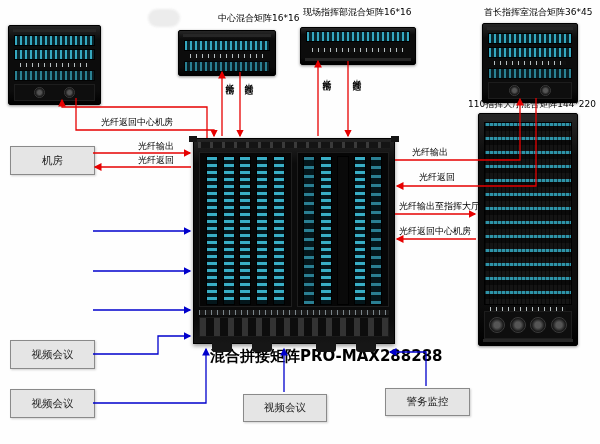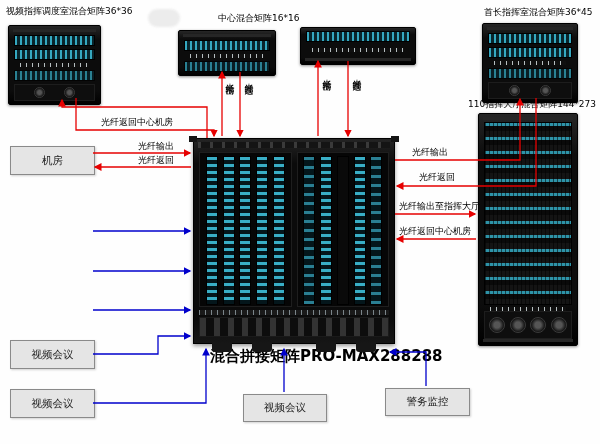--- a/index.html
+++ b/index.html
@@ -57,24 +57,24 @@
   .smudge{position:absolute;background:#ececec;border-radius:9px;filter:blur(1px);}
   svg.links{position:absolute;left:0;top:0;pointer-events:none;}
 </style>
 </head>
 <body>
 
 <div class="stage">
 
   <div class="smudge" style="left:148px;top:9px;width:32px;height:18px"></div>
 
-  <div class="lbl title" style="left:6px;top:6px">视频指挥调度室混合矩阵36*36</div>
   <div class="lbl title" style="left:218px;top:13px">中心混合矩阵16*16</div>
+  <div class="lbl title" style="left:303px;top:7px">现场指挥部混合矩阵16*16</div>
   <div class="lbl title" style="left:484px;top:7px">首长指挥室混合矩阵36*45</div>
-  <div class="lbl title" style="left:468px;top:99px">110指挥大厅混合矩阵144*273</div>
+  <div class="lbl title" style="left:468px;top:99px">110指挥大厅混合矩阵144*220</div>
   <div class="lbl big" style="left:210px;top:351px">混合拼接矩阵PRO-MAX288288</div>
 
   <div class="rack" style="left:8px;top:25px;width:85px;height:72px">
     <div class="r-strip"></div>
     <div class="r-ports"></div>
     <div class="r-ports"></div>
     <div class="r-dots"></div>
     <div class="r-ports dim"></div>
     <div class="r-bottom">
       <span class="fan"></span>

